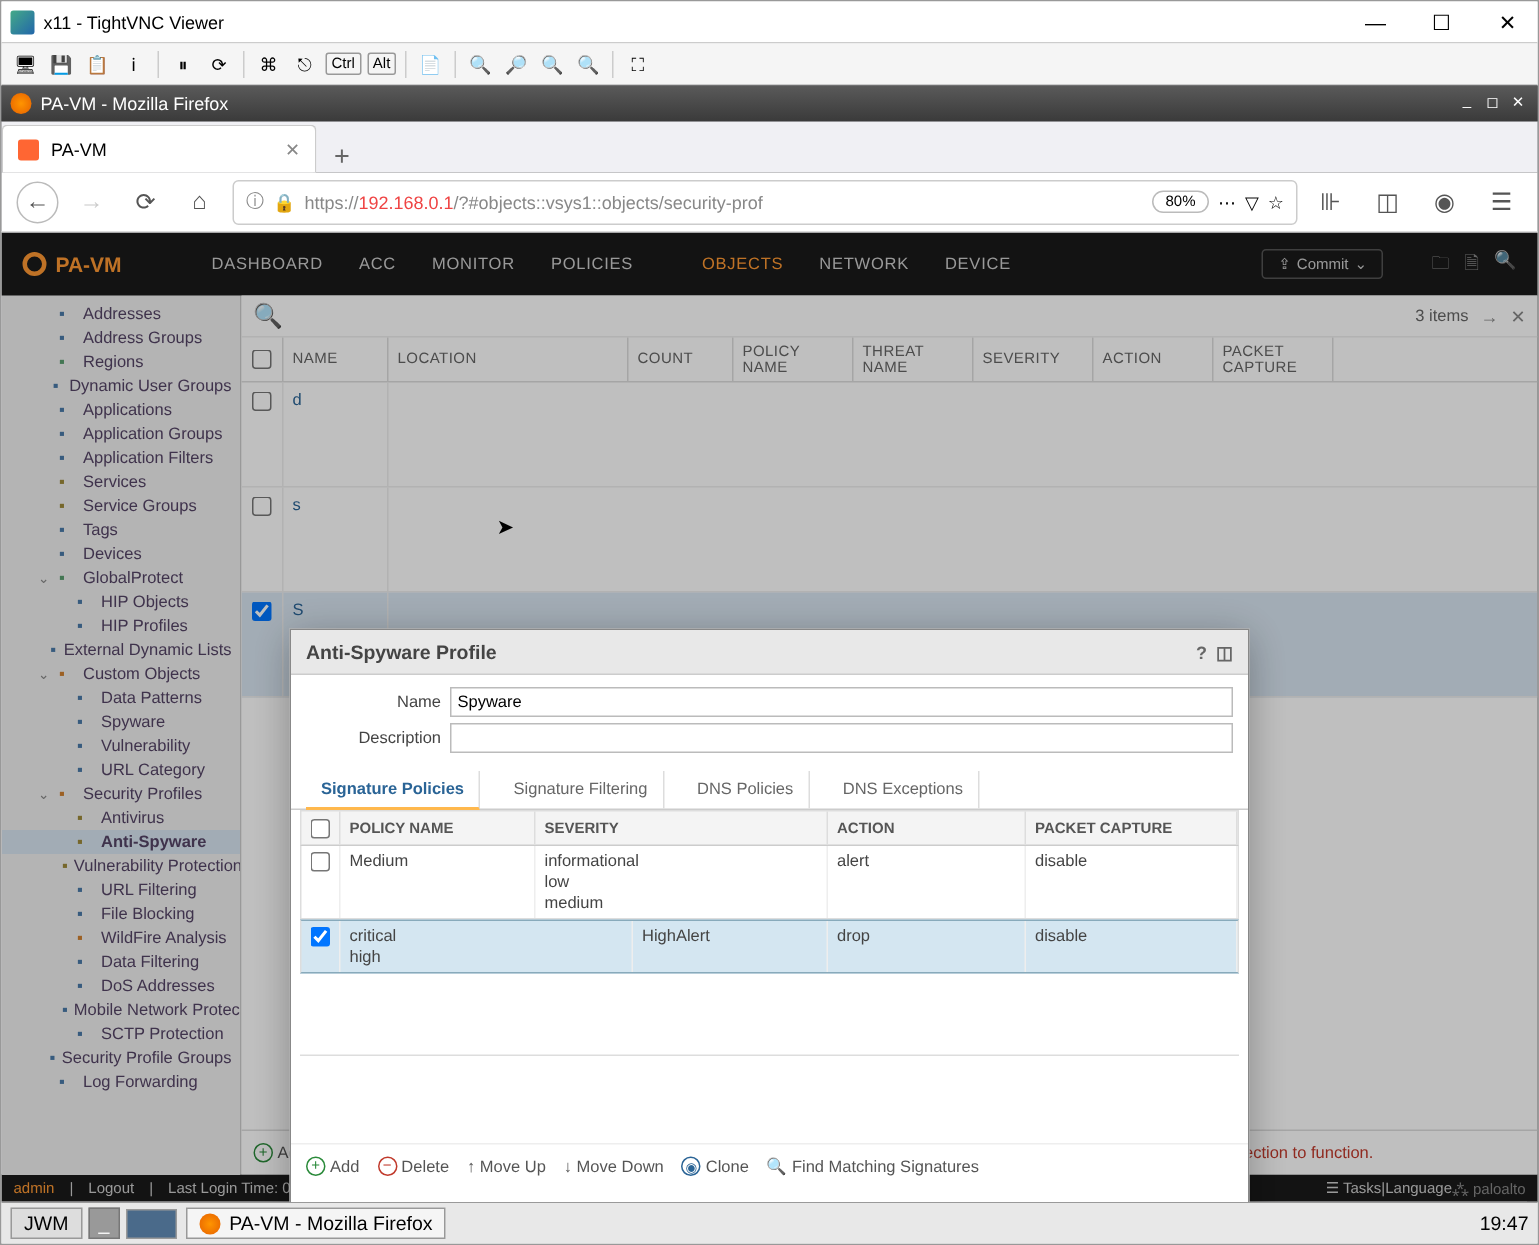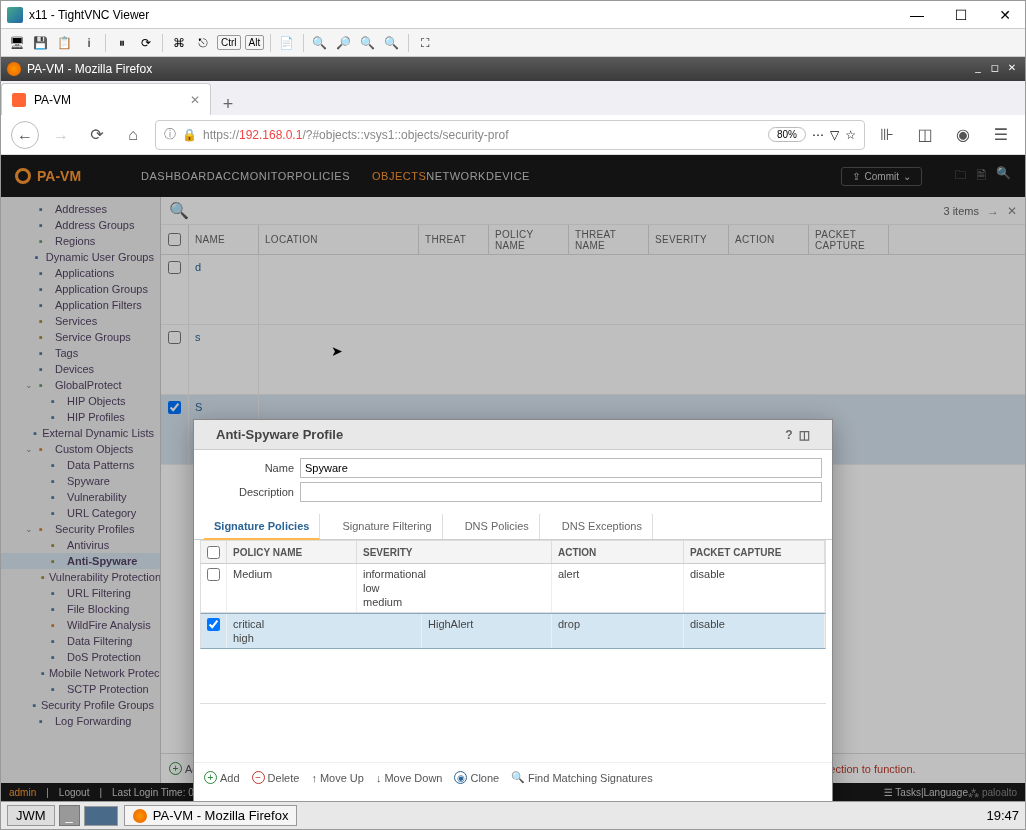--- a/index.html
+++ b/index.html
@@ -42,21 +42,21 @@
 .urlbar .url .host { color: #ef4444; text-align: center; }
 .zoom-badge { border: 1px solid #bbb; border-radius: 10px; padding: 1px 8px; font-size: 10px; }
 .nav-right { display: flex; gap: 10px; align-items: center; color: #555; }
 
 
 .pavm { height: calc(100% - 24px - 34px - 40px); position: relative; background: #f5f5f5; overflow: hidden; }
 .pavm .overlay-dim { position: absolute; inset: 0; background: rgba(0,0,0,0.25); z-index: 5; pointer-events: none; }
 .pavm-header { height: 42px; background: #1a1a1a; display: flex; align-items: center; padding: 0 14px; color: #ccc; font-size: 12px; gap: 20px; position: relative; }
 .pavm-logo { display: flex; align-items: center; gap: 6px; color: #ff9933; font-weight: bold; font-size: 14px; }
 .pavm-logo .dot { width: 16px; height: 16px; border: 3px solid #ff9933; border-radius: 50%; }
-.pavm-nav { display: flex; margin-left: 40px; }
+.pavm-nav { display: flex; gap: 24px; margin-left: 40px; }
 .pavm-nav span { cursor: pointer; font-size: 11px; letter-spacing: 0.5px; }
 .pavm-nav span.active { color: #ff9933; margin-left: 22px; }
 .commit-btn { margin-left: auto; border: 1px solid #555; padding: 3px 10px; border-radius: 3px; font-size: 10px; display: flex; align-items: center; gap: 4px; cursor: pointer; }
 .pavm-icons { display:flex; gap:10px; margin-left:12px; color:#888;}
 
 .pavm-body { display: flex; height: calc(100% - 42px - 18px); }
 .pavm-sidebar { width: 160px; background: #f0f0f0; border-right: 1px solid #ccc; overflow-y: hidden; font-size: 11px; padding: 4px 0; }
 .tree-item { display: flex; align-items: center; gap: 4px; padding: 2px 6px; cursor: pointer; color: #546; white-space: nowrap; }
 .tree-item .ti-icon { width: 12px; height: 12px; display: inline-block; }
 .tree-item.l1 { padding-left: 24px; }
@@ -101,21 +101,21 @@
 .bbtn.pdf { color: #c0392b; }
 .warn-text { color: #c0392b; font-size: 11px; margin-left: 20px; }
 
 .status-bar { height: 18px; background: #1a1a1a; color: #ccc; font-size: 10px; display: flex; align-items: center; padding: 0 8px; gap: 10px; }
 .status-bar .admin { color: #ff9933; }
 .status-bar .right { margin-left: auto; display: flex; align-items: center; }
 .palo-logo { color: #888; font-size: 10px; }
 
 
 .modal { position: absolute; left: 192px; top: 264px; width: 640px; height: 420px; background: #fff; border: 1px solid #888; box-shadow: 0 5px 25px rgba(0,0,0,0.3); z-index: 10; display: flex; flex-direction: column; }
-.modal-header { height: 30px; background: #e8e8e8; border-bottom: 1px solid #ccc; display: flex; align-items: center; padding: 0 22px; font-size: 13px; font-weight: bold; color: #444; }
+.modal-header { height: 30px; background: #e8e8e8; border-bottom: 1px solid #ccc; display: flex; align-items: center; padding: 0 10px; font-size: 13px; font-weight: bold; color: #444; }
 .modal-header .hicons { margin-left: auto; display: flex; gap: 6px; color: #666; font-size: 12px; cursor: pointer; }
 
 .modal-form { padding: 8px 10px; }
 .form-row { display: flex; align-items: center; margin-bottom: 4px; }
 .form-row label { width: 90px; text-align: right; font-size: 11px; color: #444; margin-right: 6px; }
 .form-row input { flex: 1; height: 20px; border: 1px solid #bbb; padding: 0 4px; font-size: 11px; }
 
 .modal-tabs { display: flex; border-bottom: 1px solid #ccc; padding: 0 10px; gap: 12px; }
 .mtab { padding: 6px 10px; font-size: 11px; color: #666; cursor: pointer; border-right: 1px solid #ddd; }
 .mtab.active { color: #2a6496; font-weight: bold; border-bottom: 2px solid #ffb84d; margin-bottom: -1px; background:#fff; }
@@ -400,21 +400,21 @@
               <span>WildFire Analysis</span>
             </div>
             <div class="tree-item l2">
               <span class="tree-caret"></span>
               <span class="ti-icon tcolor-blue">▪</span>
               <span>Data Filtering</span>
             </div>
             <div class="tree-item l2">
               <span class="tree-caret"></span>
               <span class="ti-icon tcolor-blue">▪</span>
-              <span>DoS Protection</span>
+              <span>DoS Addresses</span>
             </div>
             <div class="tree-item l2">
               <span class="tree-caret"></span>
               <span class="ti-icon tcolor-blue">▪</span>
               <span>Mobile Network Protec</span>
             </div>
             <div class="tree-item l2">
               <span class="tree-caret"></span>
               <span class="ti-icon tcolor-blue">▪</span>
               <span>SCTP Protection</span>
@@ -438,21 +438,21 @@
             <span class="items">3 items</span>
             <span class="arr">→</span>
             <span class="arr">✕</span>
           </div>
           <div class="grid-header">
             <div class="gcell gc-chk">
                 <input type="checkbox" style="">
               </div>
             <div class="gcell gc-name">NAME</div>
             <div class="gcell gc-loc">LOCATION</div>
-            <div class="gcell gc-cnt">THREAT</div>
+            <div class="gcell gc-cnt">COUNT</div>
             <div class="gcell gc-pol">POLICY NAME</div>
             <div class="gcell gc-thr">THREAT NAME</div>
             <div class="gcell gc-sev">SEVERITY</div>
             <div class="gcell gc-act">ACTION</div>
             <div class="gcell gc-pkt">PACKET CAPTURE</div>
           </div>
           <div class="grid-body">
             <div class="grid-row">
               <div class="gcell gc-chk">
                   <input type="checkbox" style="">

